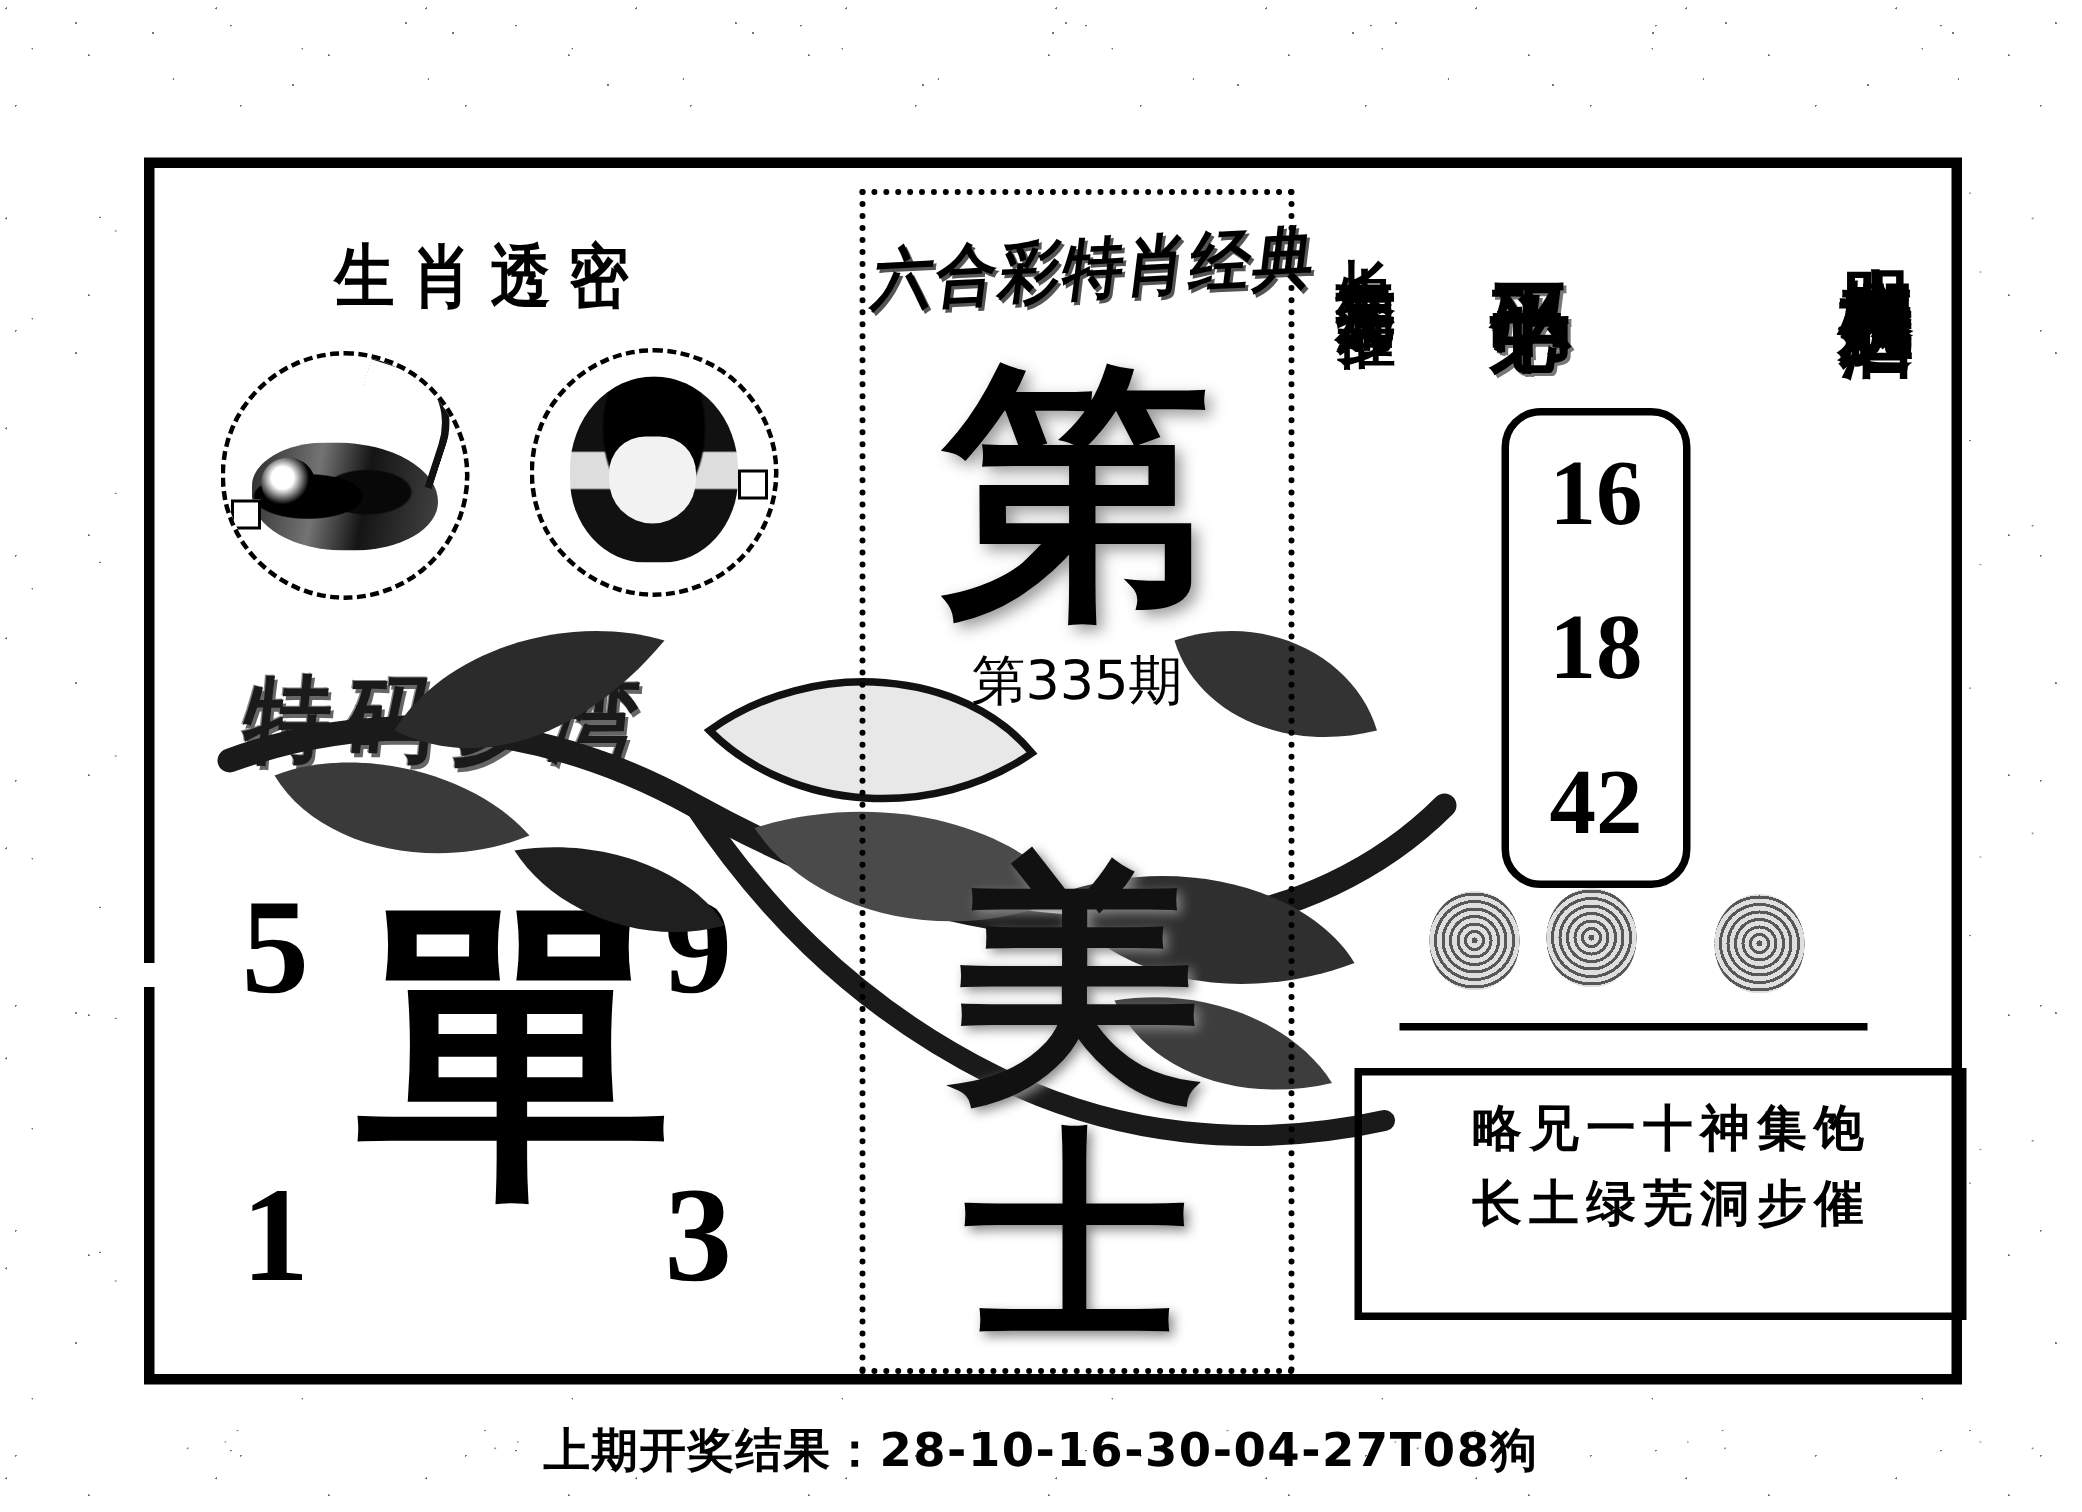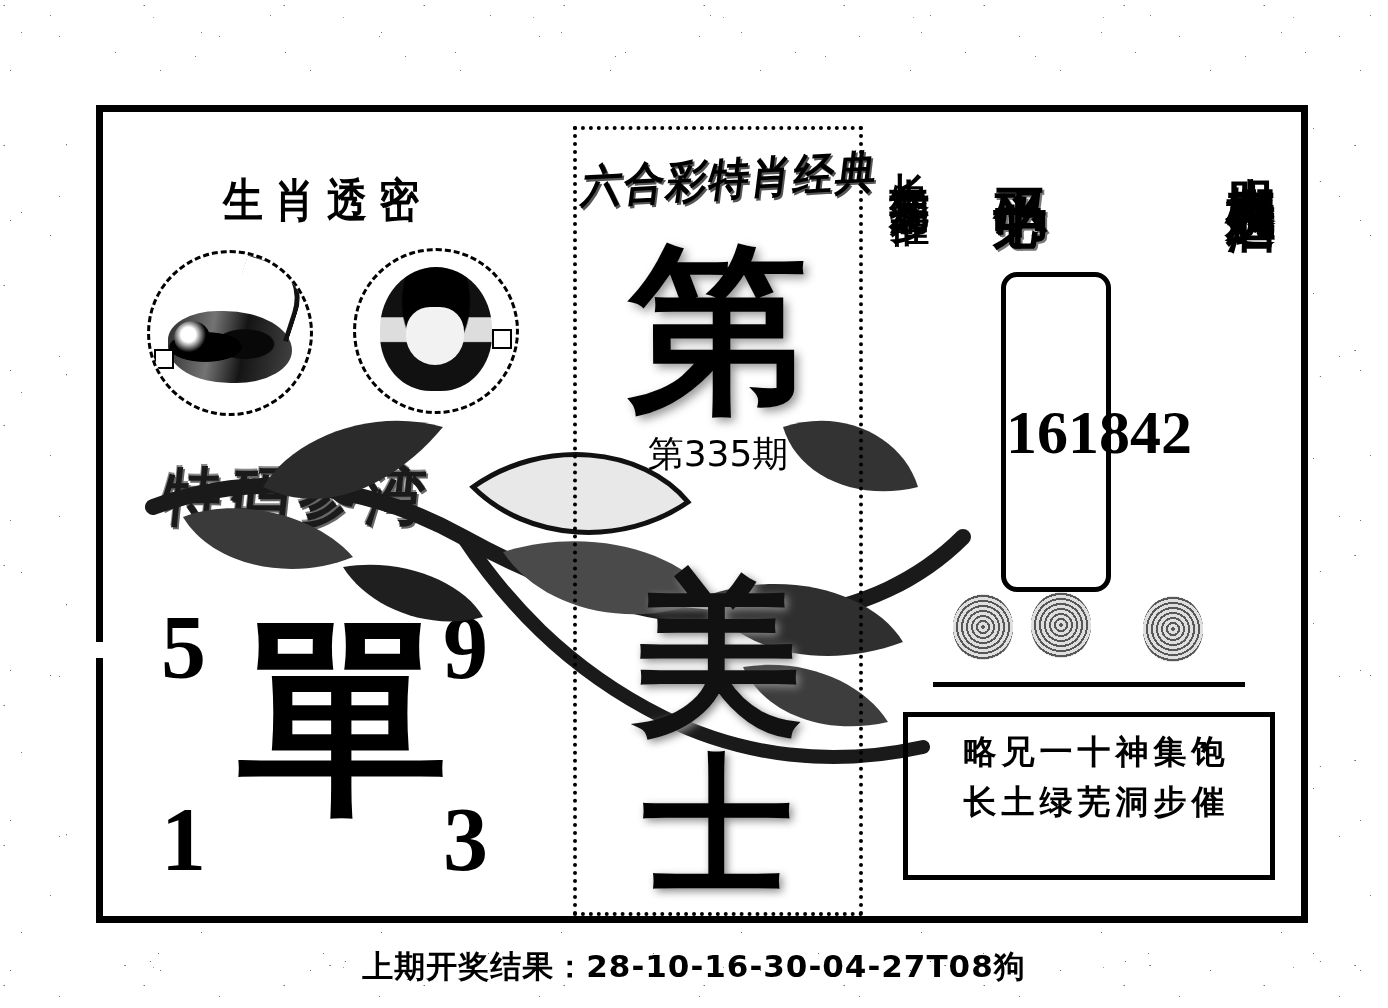--- a/index.html
+++ b/index.html
@@ -69,21 +69,21 @@
     top: 524px;
     width: 16px;
     height: 28px;
     background: #fff;
   }
 
   
   .left-col {
     position: absolute;
     left: 0;
-    top: 16px;
+    top: 0;
     width: 470px;
     height: 100%;
   }
   .shengxiao {
     position: absolute;
     left: 120px;
     top: 45px;
     font-family: "DejaVu Sans", sans-serif;
     font-size: 40px;
     font-weight: bold;
@@ -312,26 +312,27 @@
     left: 352px;
     top: 26px;
     font-size: 50px;
     letter-spacing: 4px;
   }
 
   .numbox {
     position: absolute;
     left: 128px;
     top: 160px;
-    width: 110px;
+    width: 126px;
     height: 320px;
     border: 5px solid #000;
-    border-radius: 16px;
+    border-radius: 26px;
     background: #fff;
     display: flex;
+    flex-direction: column;
     align-items: center;
     justify-content: space-around;
     box-sizing: border-box;
   }
   .numbox span {
     font-family: "Liberation Serif", serif;
     font-size: 62px;
     font-weight: bold;
     line-height: 1;
   }
@@ -360,21 +361,21 @@
     left: 60px;
     top: 570px;
     width: 312px;
     height: 5px;
     background: #000;
   }
   .poembox {
     position: absolute;
     left: 30px;
     top: 600px;
-    width: 372px;
+    width: 408px;
     height: 168px;
     border: 5px solid #000;
     box-sizing: border-box;
     padding: 10px 0 0 15px;
     text-align: center;
   }
   .poembox div {
     font-size: 33px;
     font-weight: bold;
     letter-spacing: 5px;

